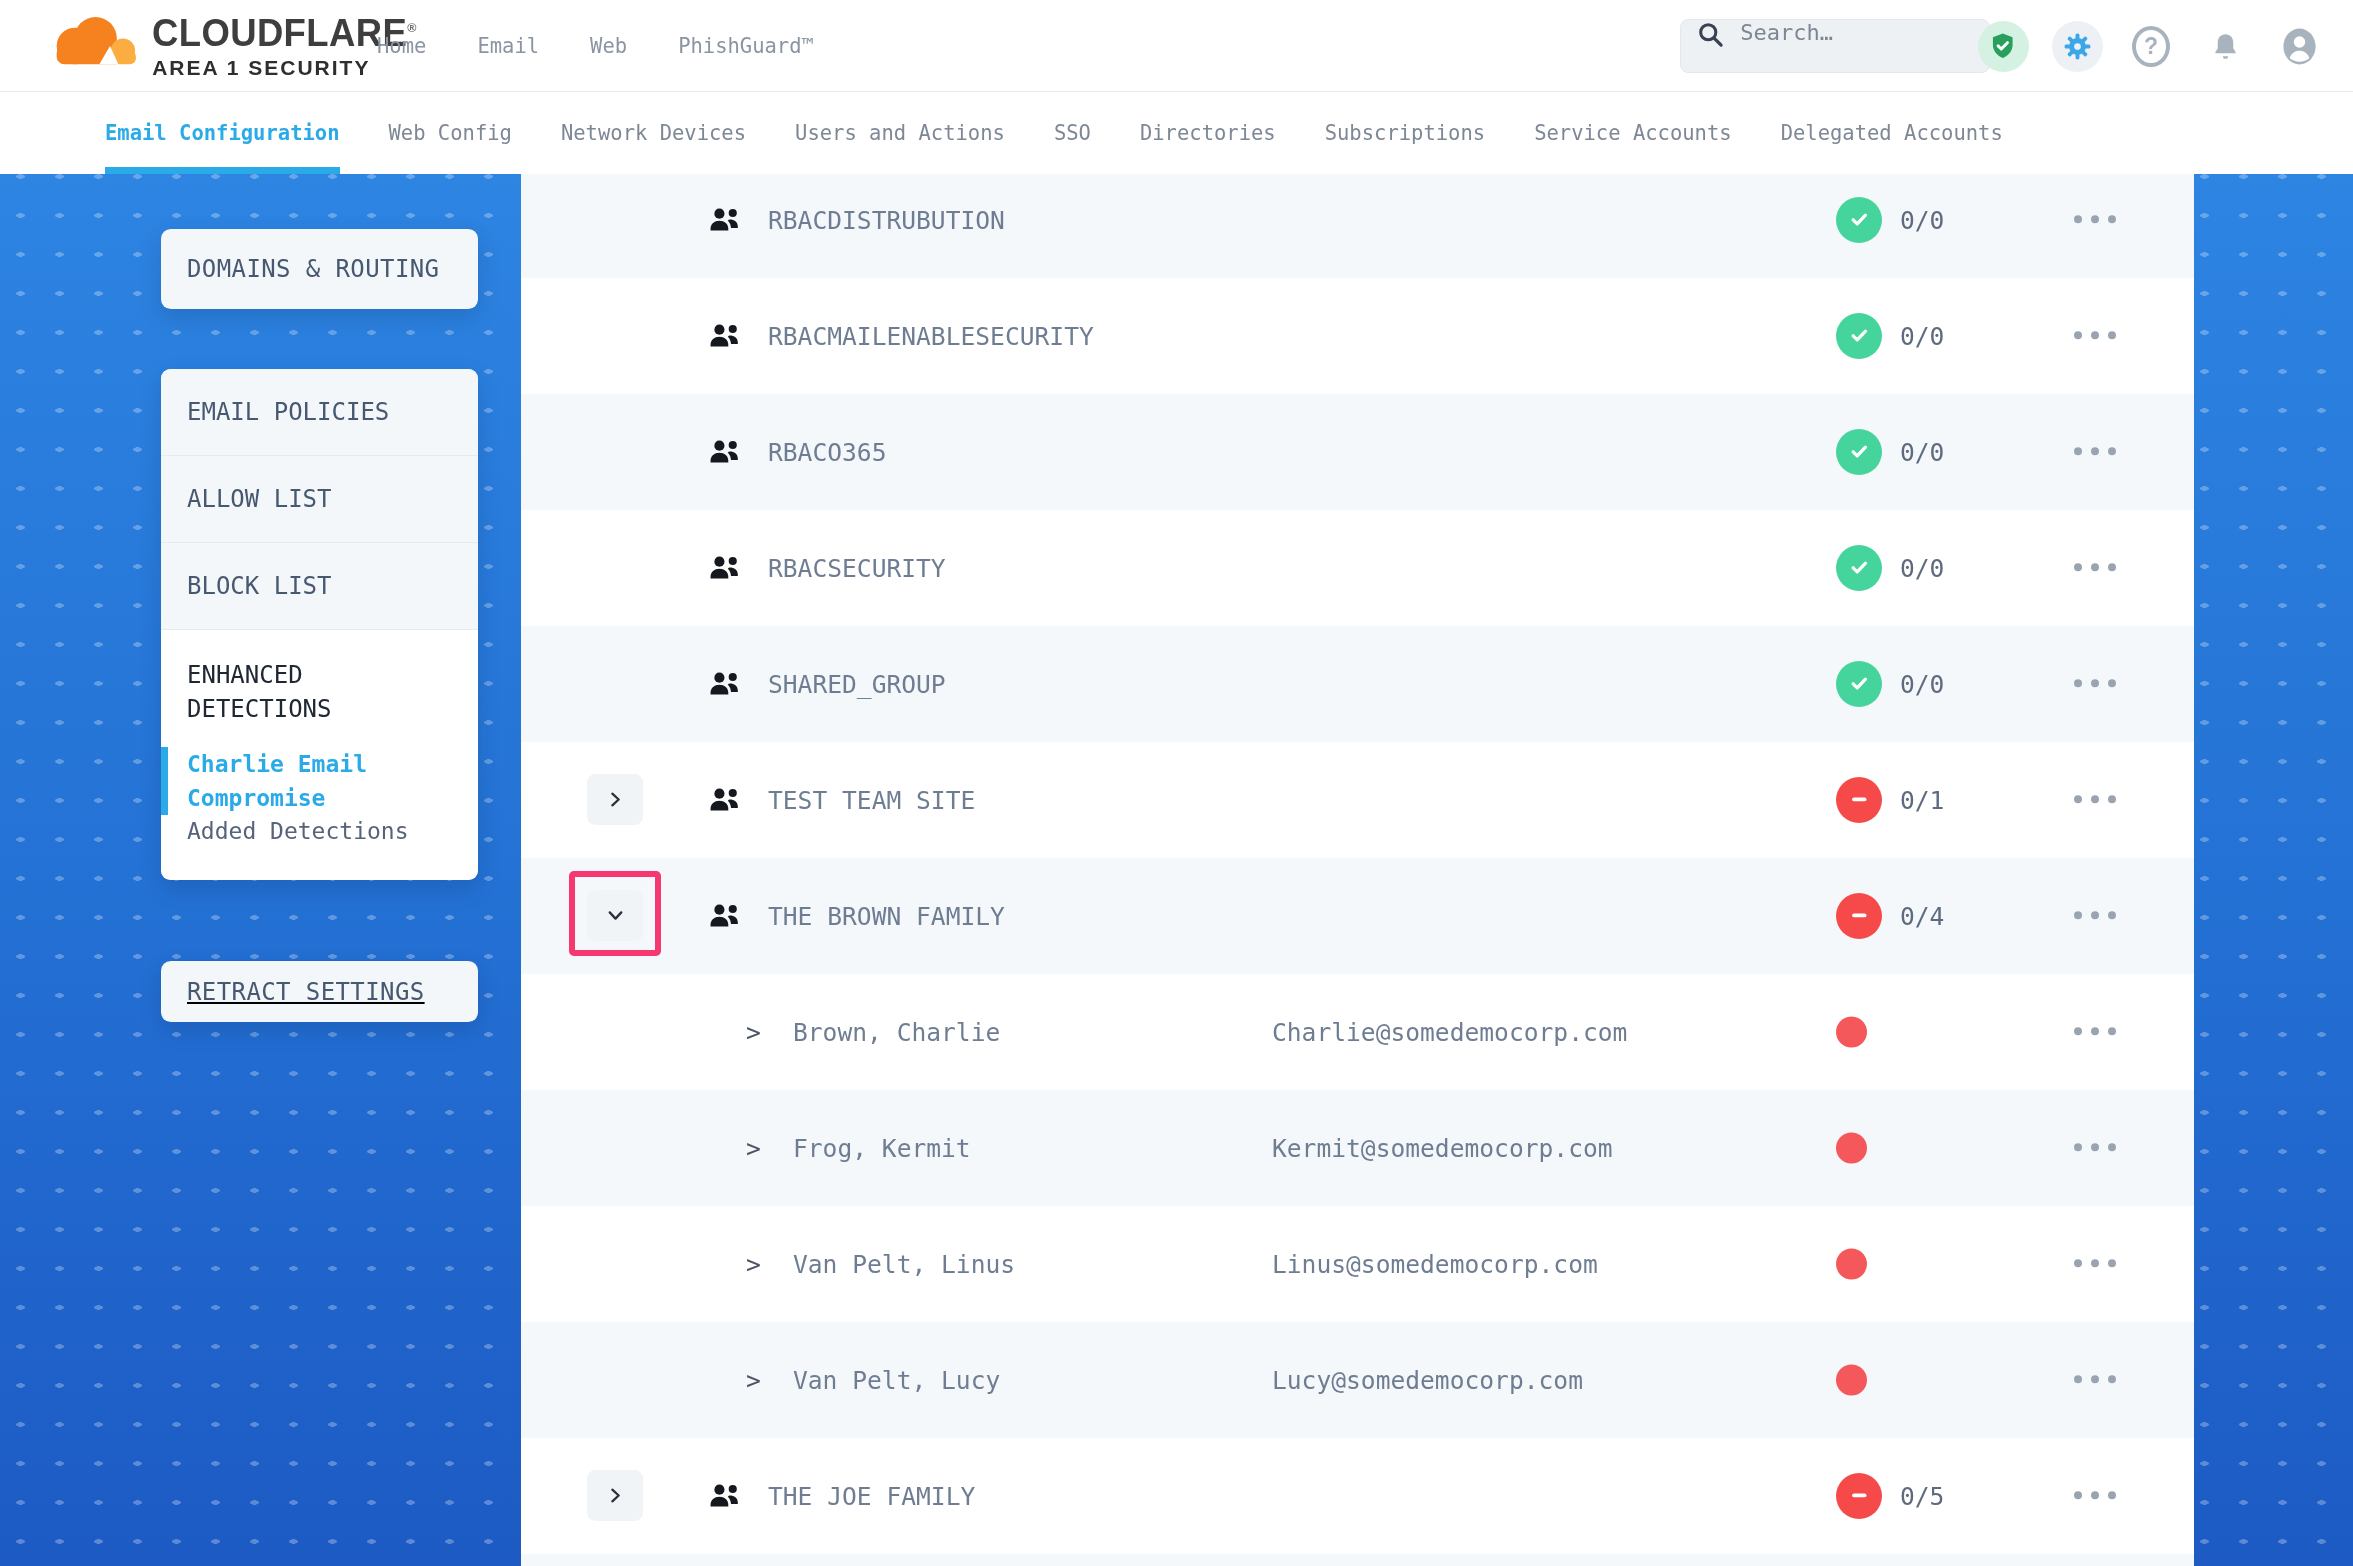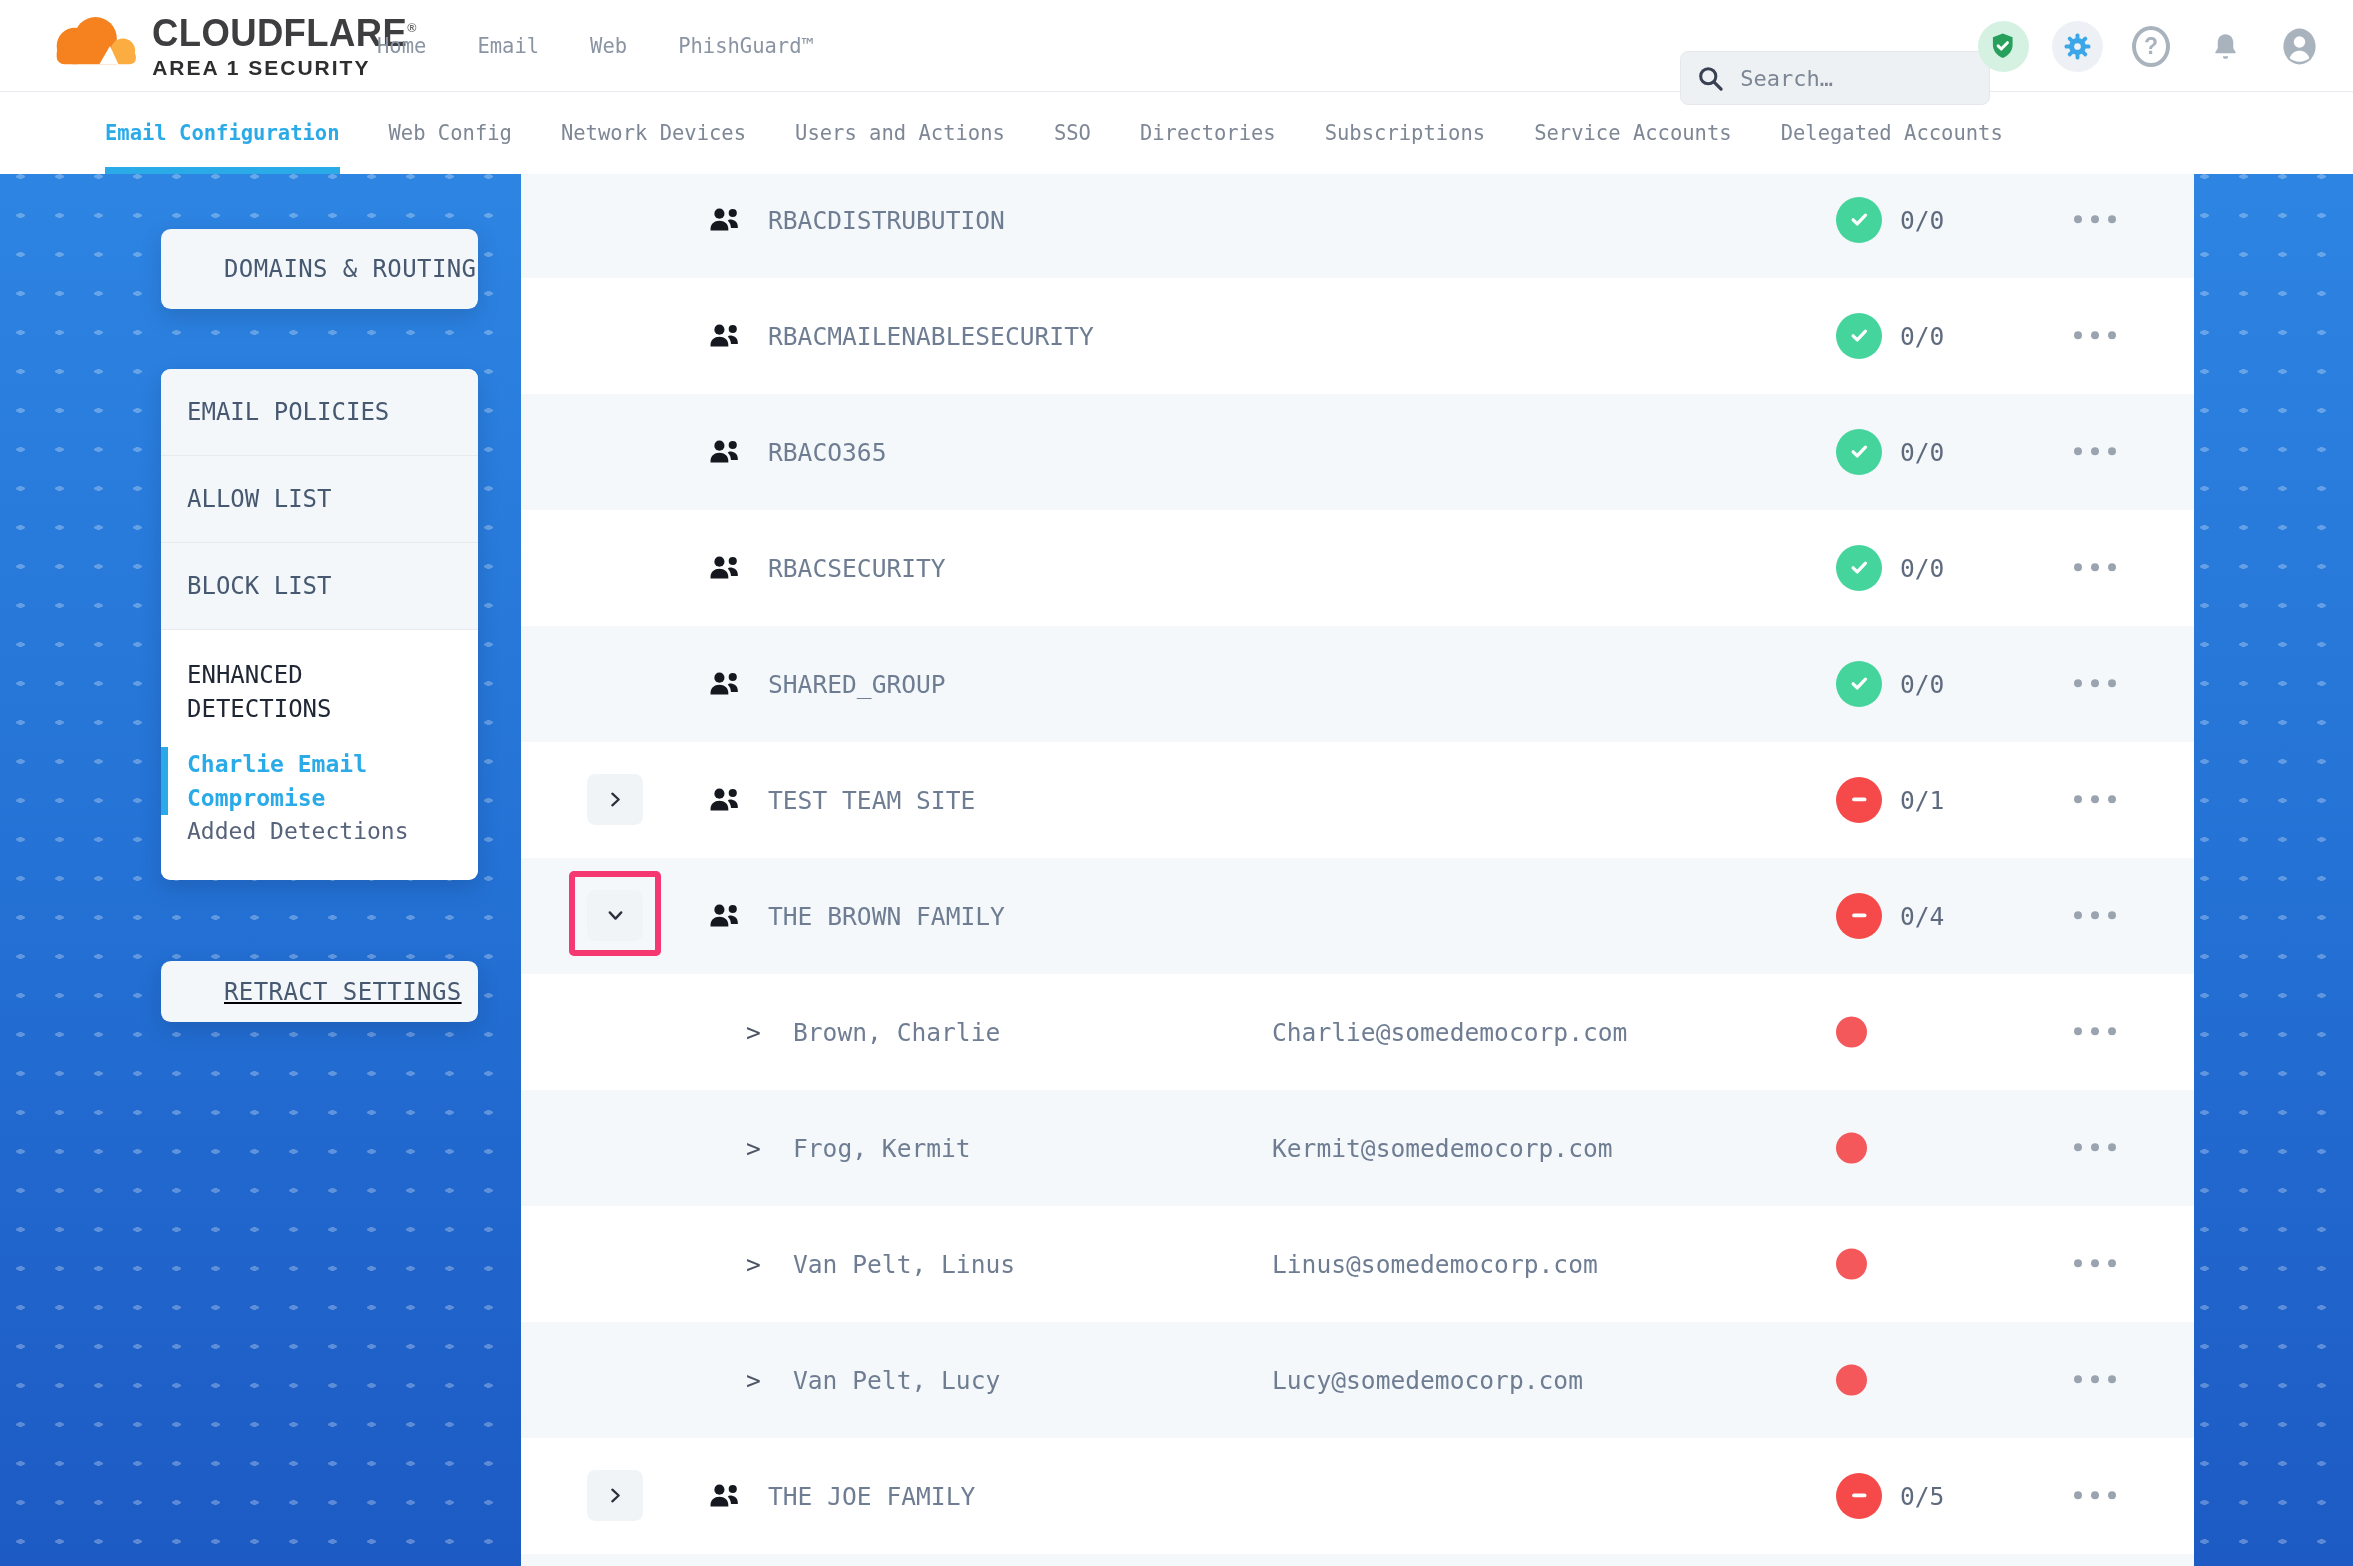--- a/index.html
+++ b/index.html
@@ -19,21 +19,21 @@
     background:#fff; border-bottom:0.8px solid #E7EAEE; z-index:30; }
   .logo { position:absolute; left:44px; top:11.5px; display:flex; align-items:center; cursor:pointer; }
   .logo-text { margin-left:8.2px; font-family:"Liberation Sans","DejaVu Sans",sans-serif; }
   .brand { font-size:38px; font-weight:bold; color:#3E3E40; letter-spacing:0.4px; transform:scaleX(.96); transform-origin:left; white-space:nowrap; }
   .brand sup { font-size:13px; color:#6B6B6E; }
   .brand-sub { font-size:21px; font-weight:bold; color:#2E2E30; letter-spacing:2px; margin-top:1.6px; white-space:nowrap; }
   .top-nav { position:absolute; left:377px; top:0; height:92px; display:flex; align-items:center; gap:51px; }
   .top-nav .tnav-item { font-size:20.5px; color:#8A94A2; cursor:pointer; white-space:nowrap; }
 
   .search { position:absolute; left:1680px; top:19px; width:310px; height:54px;
-    background:#EDF1F4; border:0.8px solid #E4E8EC; border-radius:8.2px; display:flex; align-items:center; padding:0 14.8px;margin-top:32px; }
+    background:#EDF1F4; border:0.8px solid #E4E8EC; border-radius:8.2px; display:flex; align-items:flex-start; padding:0 14.8px; }
   .search svg { flex:0 0 auto; }
   .search input { border:0; outline:0; background:transparent; margin-left:16.4px; width:213px;
     font-family:inherit; font-size:22px; color:#3A4152; }
   .search input::placeholder { color:#7C8694; }
 
   .icon-btns { position:absolute; right:29.5px; top:0; height:92px; display:flex; align-items:center; gap:23px; }
   .icon-btn { width:51px; height:51px; border:0; background:transparent; border-radius:50%;
     display:flex; align-items:center; justify-content:center; cursor:pointer; padding:0; }
   .icon-btn.pale-green { background:#D5F1E2; }
   .icon-btn.pale-gray  { background:#EDF0F4; }
@@ -47,21 +47,21 @@
   .subnav .snav-item { position:relative; height:100%; display:flex; align-items:center;
     font-size:20.5px; color:#7E8795; cursor:pointer; white-space:nowrap; }
   .subnav .snav-item.active { color:#2BAAE8; font-weight:bold; }
   .subnav .snav-item.active::after { content:""; position:absolute; left:0; right:0; bottom:0;
     height:7.4px; background:#2BAAE8; }
 
   
   .card { position:absolute; left:161px; width:317px; border-radius:9.8px; overflow:hidden;
     box-shadow:0 8.2px 21px rgba(13,45,92,.20); background:#F3F7FA; z-index:10; }
   .card-domains { top:229px; height:80px; display:flex; align-items:center; cursor:pointer; }
-  .card-title { padding-left:26px; font-size:24px; color:#475871; letter-spacing:0.4px;margin-left:37px; }
+  .card-title { padding-left:26px; font-size:24px; color:#475871; letter-spacing:0.4px; }
   .card-policies { top:369px; }
   .pol-item { height:87px; display:flex; align-items:center; padding-left:26px;
     font-size:24px; color:#475871; border-bottom:0.8px solid #E5EBF1; cursor:pointer; background:#F3F7FA; }
   .enh-section { background:#fff; padding:28px 26px 36px 0; }
   .enh-title { padding-left:26px; font-size:24px; font-weight:normal; color:#202734;
     line-height:34px; width:279px; cursor:pointer; }
   .bec-item { margin-top:21px; border-left:7.4px solid #2BAAE8; padding-left:19px;
     font-size:23px; font-weight:bold; color:#2BAAE8; line-height:34px; width:270px; cursor:pointer; }
   .added-item { margin-top:3px; padding-left:26px; font-size:23px; color:#57637A; cursor:pointer; }
   .card-retract { top:961px; height:61px; display:flex; align-items:center; cursor:pointer;text-decoration:underline; }

